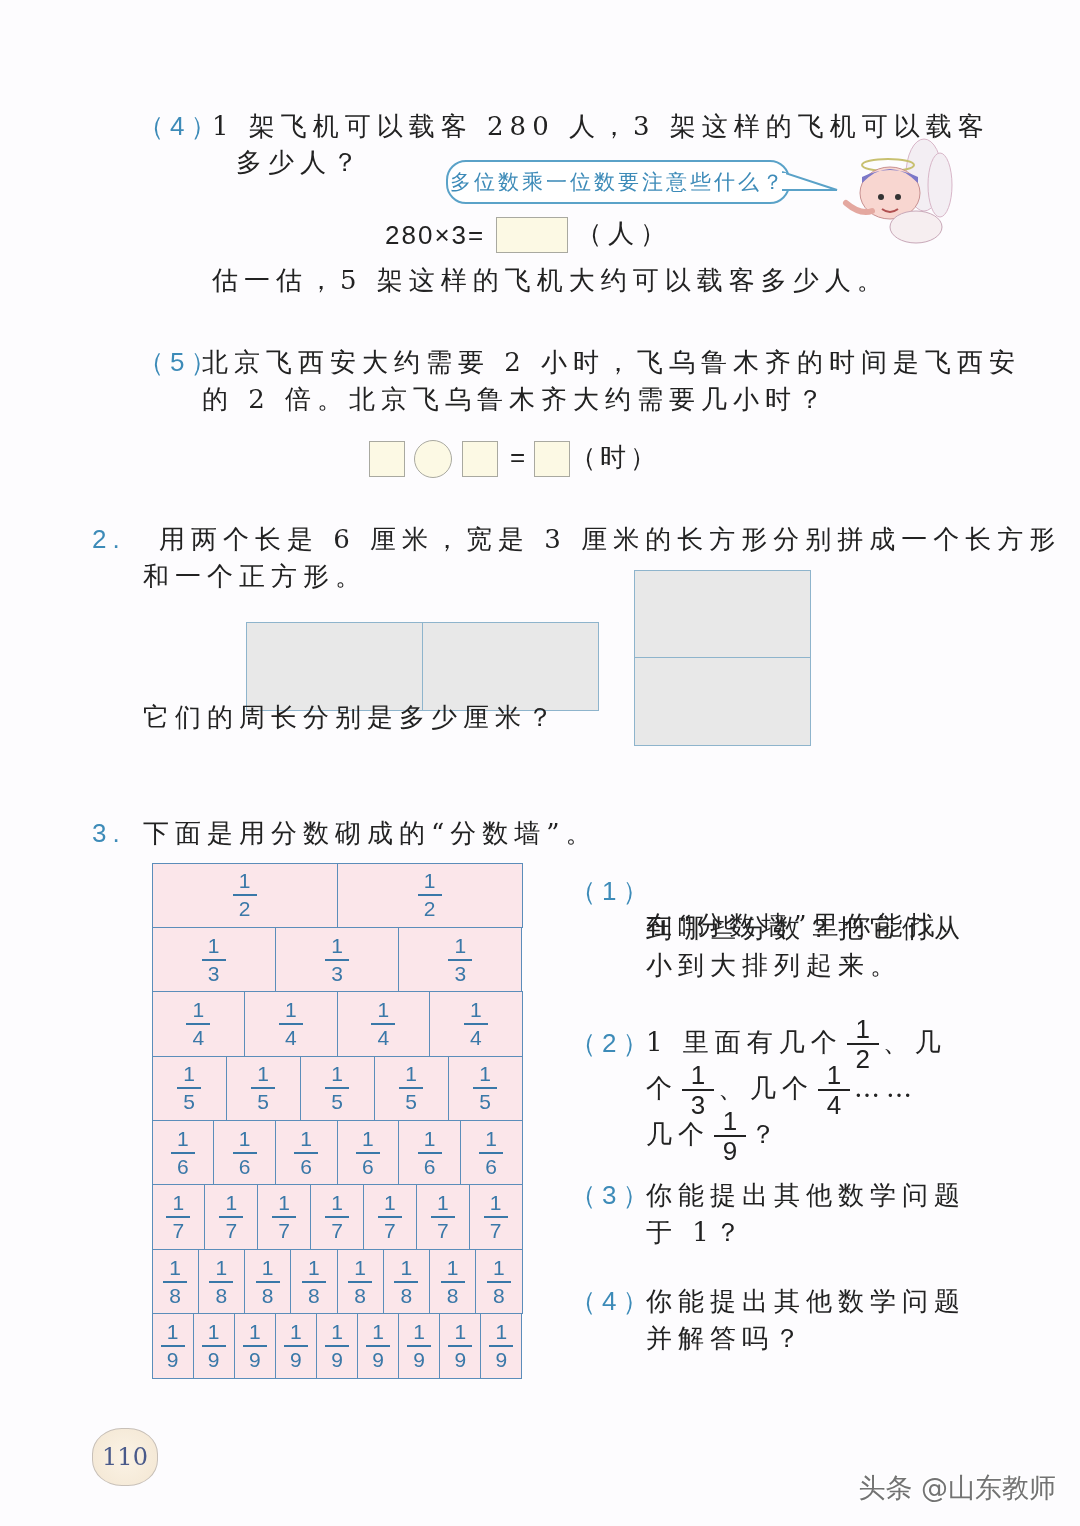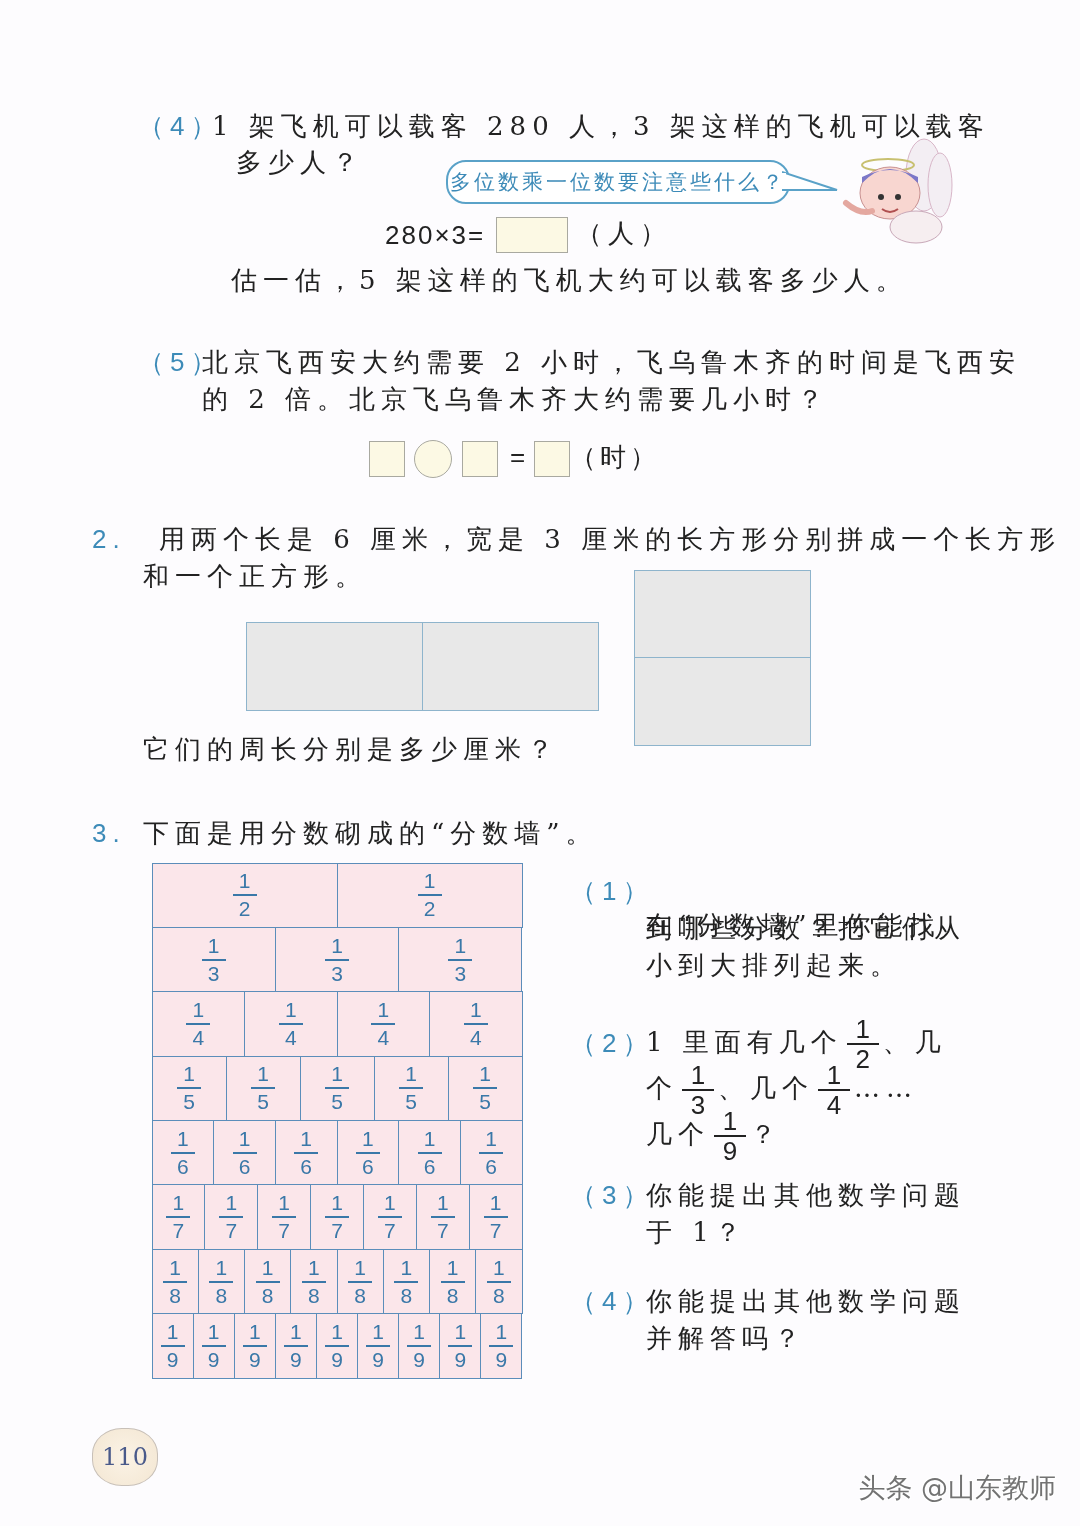--- a/index.html
+++ b/index.html
@@ -58,40 +58,40 @@
   <path d="M26 48 Q54 20 82 48 L82 42 Q54 28 26 42 Z" fill="#7c78c8"></path>
   <circle cx="45" cy="62" r="3" fill="#333"></circle>
     <circle cx="62" cy="62" r="3" fill="#333"></circle>
   <path d="M46 74 Q54 80 62 74" stroke="#b05050" fill="none" stroke-width="2"></path>
   <ellipse cx="80" cy="92" rx="26" ry="16" fill="#f6eef0" stroke="#c8a8b8"></ellipse>
   <path d="M10 68 Q24 80 36 76" stroke="#e4a8a0" stroke-width="6" fill="none" stroke-linecap="round"></path>
 </svg>
 <div class="abs txt sans" style="left:378px;top:216px;letter-spacing:2px;margin-left:7px;">280×3=</div>
 <div class="box" style="left:496px;top:217px;width:70px;height:34px;"></div>
 <div class="abs txt" style="left:576px;top:214px;">（人）</div>
-<div class="abs txt" style="left:212px;top:261px;margin-left:19px;">估一估，5 架这样的飞机大约可以载客多少人。</div>
+<div class="abs txt" style="left:212px;top:261px;">估一估，5 架这样的飞机大约可以载客多少人。</div>
 
 <div class="abs txt num-label" style="left:138px;top:343px;">（5）</div>
 <div class="abs txt" style="left:202px;top:343px;">北京飞西安大约需要 2 小时，飞乌鲁木齐的时间是飞西安</div>
 <div class="abs txt" style="left:202px;top:380px;">的 2 倍。北京飞乌鲁木齐大约需要几小时？</div>
 <div class="box" style="left:369px;top:441px;width:34px;height:34px;"></div>
 <div class="oval" style="left:414px;top:440px;width:36px;height:36px;"></div>
 <div class="box" style="left:462px;top:441px;width:34px;height:34px;"></div>
 <div class="abs txt sans" style="left:510px;top:438px;">=</div>
 <div class="box" style="left:534px;top:441px;width:34px;height:34px;"></div>
 <div class="abs txt" style="left:570px;top:438px;letter-spacing:4px;">（时）</div>
 
 <div class="abs txt num-label" style="left:92px;top:520px;">2.</div>
 <div class="abs txt" style="left:143px;top:520px;margin-left:16px;">用两个长是 6 厘米，宽是 3 厘米的长方形分别拼成一个长方形</div>
 <div class="abs txt" style="left:143px;top:557px;">和一个正方形。</div>
 <div class="rect-shape" style="left:246px;top:622px;width:175px;height:87px;"></div>
 <div class="rect-shape" style="left:422px;top:622px;width:175px;height:87px;"></div>
 <div class="rect-shape" style="left:634px;top:570px;width:175px;height:86px;"></div>
 <div class="rect-shape" style="left:634px;top:657px;width:175px;height:87px;"></div>
-<div class="abs txt" style="left:143px;top:730px;">它们的周长分别是多少厘米？</div>
+<div class="abs txt" style="left:143px;top:698px;">它们的周长分别是多少厘米？</div>
 
 <div class="abs txt num-label" style="left:92px;top:814px;">3.</div>
 <div class="abs txt" style="left:143px;top:814px;">下面是用分数砌成的“分数墙”。</div>
 
 <div class="wall">
   <div class="wall-row">
       <div class="brick">
         <span class="frac">
           <span>1</span>
           <span class="bar"></span>

